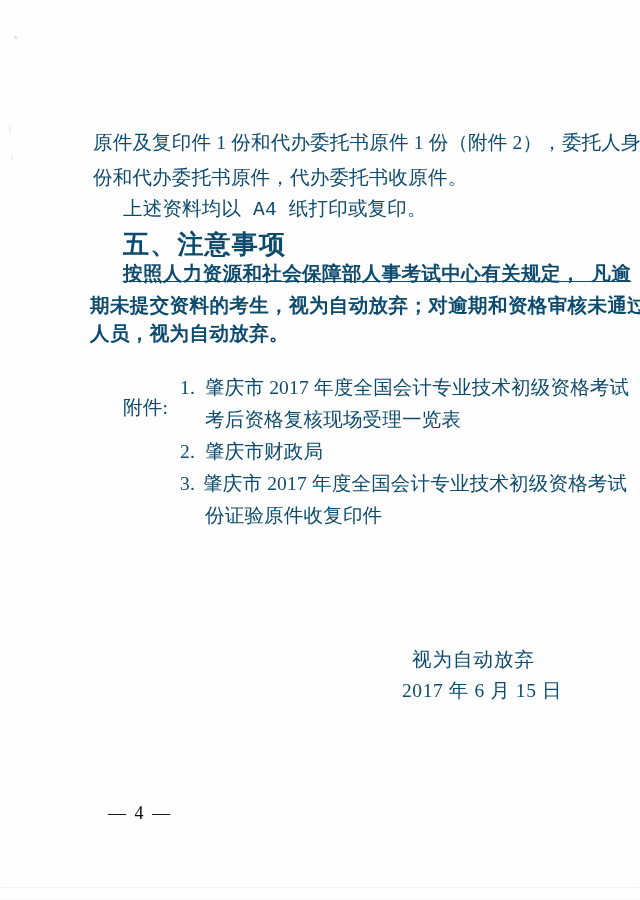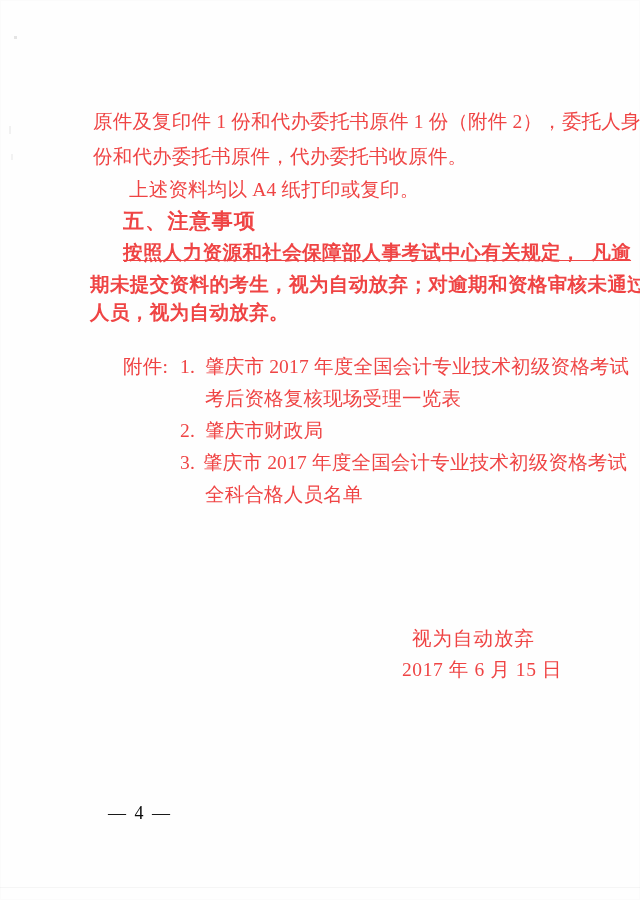--- a/index.html
+++ b/index.html
@@ -44,52 +44,53 @@
   
   .body-area {
     position: absolute;
     left: 0;
     top: 0;
     width: 640px;
   }
 
   .txt {
     position: absolute;
-    color: #ef4444;
+    color: #0c4a6e;
     font-size: 19.5px;
     line-height: 1;
     white-space: pre;
     letter-spacing: 0.2px;
+    margin-top: 21px;
     
     -webkit-font-smoothing: antialiased;
   }
 
   .bold {
     font-weight: bold;
     letter-spacing: 0.4px;
   }
 
   .heading {
     font-weight: bold;
-    font-size: 21px;
+    font-size: 26px;
     letter-spacing: 1.2px;
     text-align: right;
   }
 
   
   .l-p1a { left: 93px;  top: 112px; }
   .l-p1b { left: 93px;  top: 147px; }
-  .l-p2  { left: 129px; top: 180px; }
+  .l-p2  { left: 123px; top: 180px; font-family: Liberation Mono, monospace; }
   .l-h5  { left: 123px; top: 211px; }
   .l-p3a { left: 123px; top: 243px; text-decoration: underline; }
   .l-p3b { left: 90px;  top: 275px; }
   .l-p3c { left: 90px;  top: 303px; }
 
   
-  .att-label   { left: 123px; top: 357px; }
+  .att-label   { left: 123px; top: 377px; }
   .att1-num    { left: 180px; top: 357px; }
   .att1-line1  { left: 205px; top: 357px; }
   .att1-line2  { left: 205px; top: 389px; }
   .att2-num    { left: 180px; top: 421px; }
   .att2-line1  { left: 205px; top: 421px; }
   .att3-num    { left: 180px; top: 453px; }
   .att3-line1  { left: 203px; top: 453px; }
   .att3-line2  { left: 205px; top: 485px; }
 
   
@@ -134,21 +135,21 @@
 
     <div class="txt att1-num">1.</div>
     <div class="txt att1-line1">肇庆市 2017 年度全国会计专业技术初级资格考试</div>
     <div class="txt att1-line2">考后资格复核现场受理一览表</div>
 
     <div class="txt att2-num">2.</div>
     <div class="txt att2-line1">肇庆市财政局</div>
 
     <div class="txt att3-num">3.</div>
     <div class="txt att3-line1">肇庆市 2017 年度全国会计专业技术初级资格考试</div>
-    <div class="txt att3-line2">全科合格人员名单</div>
+    <div class="txt att3-line2">份证验原件收复印件</div>
 
     <div class="txt sig-org">视为自动放弃</div>
     <div class="txt sig-date">2017 年 6 月 15 日</div>
 
   </div>
 
   <div class="page-num">— 4 —</div>
 
 </div>
 

